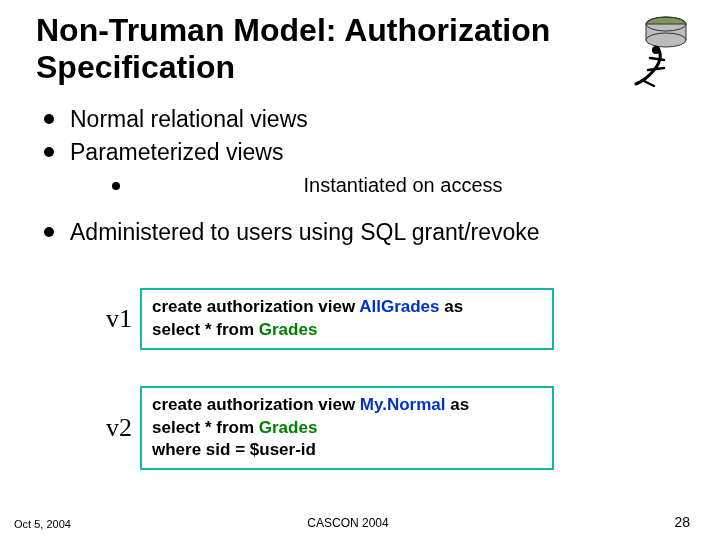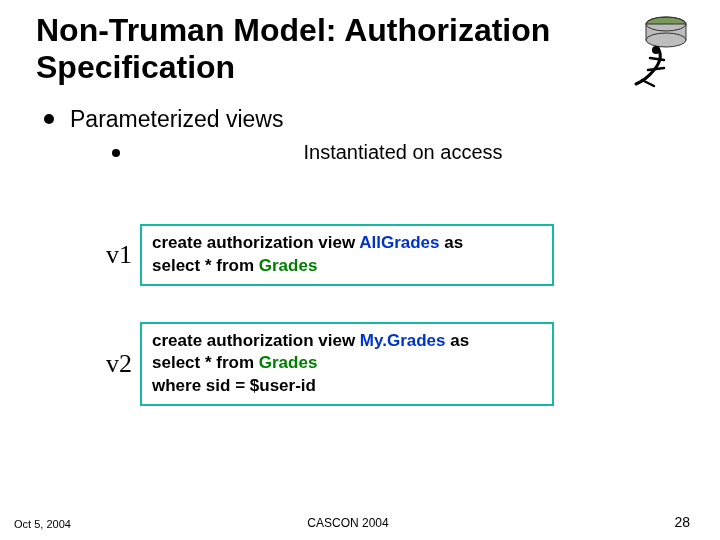--- a/index.html
+++ b/index.html
@@ -137,46 +137,50 @@
       <ellipse cx="46" cy="12" rx="20" ry="7" fill="none" stroke="#333" stroke-width="1"></ellipse>
       <path d="M38 36 q6 10 -4 22 q-8 10 -18 14" fill="none" stroke="#000" stroke-width="3" stroke-linecap="round"></path>
       <path d="M30 46 l14 2 M28 58 l16 -2 M22 68 l12 6" fill="none" stroke="#000" stroke-width="2.5" stroke-linecap="round"></path>
       <circle cx="36" cy="38" r="4" fill="#000"></circle>
     </svg>
   </div>
 
   <h1 class="title">Non-Truman Model: Authorization Specification</h1>
 
   <ul class="bullets">
+    <li>Normal relational views</li>
     <li>
       <span>Parameterized views</span>
       <ul class="sub">
         <li>Instantiated on access</li>
       </ul>
     </li>
   </ul>
   <div class="gap"></div>
+  <ul class="bullets">
+    <li>Administered to users using SQL grant/revoke</li>
+  </ul>
 
   <div class="view-row" style="margin-top:40px;">
     <div class="view-label">v1</div>
     <div class="view-box">
       <div>
         <span>create authorization view </span><span class="hl-blue">AllGrades</span><span> as</span>
       </div>
       <div>
         <span>select * from </span><span class="hl-green">Grades</span>
       </div>
     </div>
   </div>
 
   <div class="view-row" style="margin-top:36px;">
     <div class="view-label">v2</div>
     <div class="view-box">
       <div>
-        <span>create authorization view </span><span class="hl-blue">My.Grades</span><span> as</span>
+        <span>create authorization view </span><span class="hl-blue">My.Normal</span><span> as</span>
       </div>
       <div>
         <span>select * from </span><span class="hl-green">Grades</span>
       </div>
       <div>where sid = $user-id</div>
     </div>
   </div>
 
   <div class="footer-date">Oct 5, 2004</div>
   <div class="footer-center">CASCON 2004</div>

